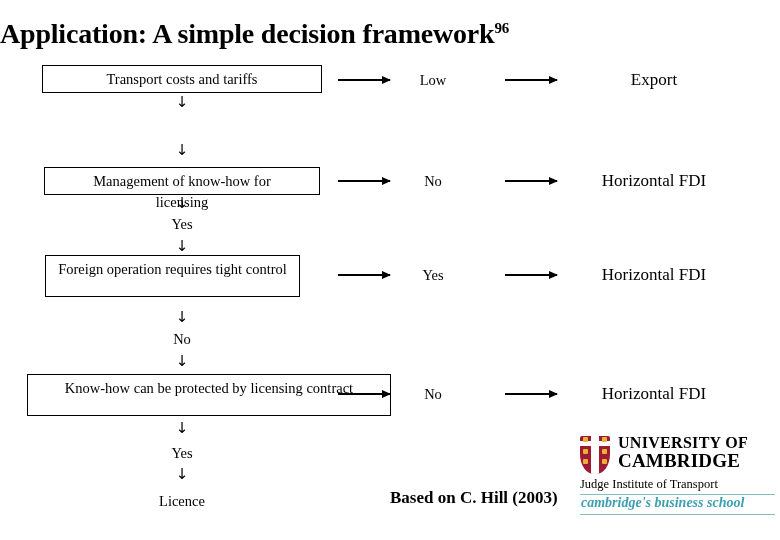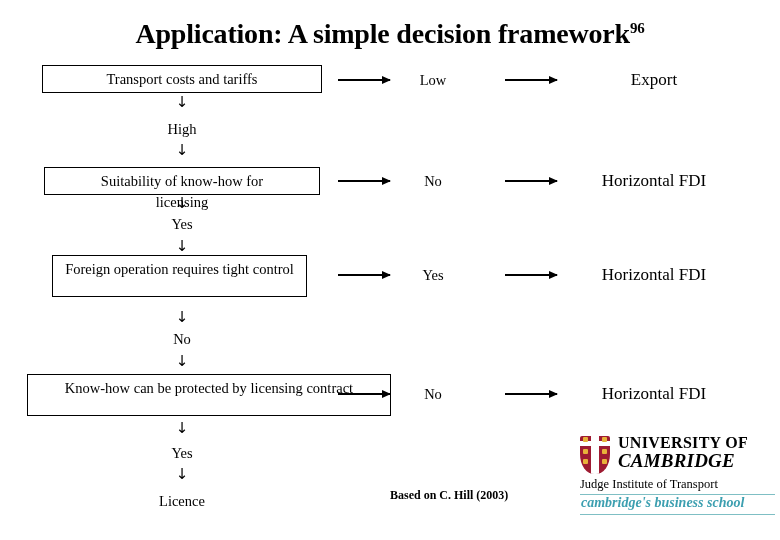--- a/index.html
+++ b/index.html
@@ -16,21 +16,20 @@
     font-family: "Liberation Serif", "DejaVu Serif", serif;
     color: #000000;
   }
 
   
   .title {
     position: absolute;
     left: 0;
     top: 18px;
     width: 780px;
-    text-align: center;
     font-size: 28px;
     font-weight: bold;
     letter-spacing: -0.2px;
     white-space: nowrap;
   }
   .title sup {
     font-size: 15px;
     font-weight: bold;
     vertical-align: super;
     line-height: 0;
@@ -42,21 +41,21 @@
     box-sizing: border-box;
     border: 1px solid #000000;
     background: transparent;
     text-align: center;
     font-size: 14.5px;
     line-height: 20px;
     padding-top: 3px;
   }
   .dbox.b1 { left: 42px;  top: 65px;  width: 280px; height: 28px; }
   .dbox.b2 { left: 44px;  top: 167px; width: 276px; height: 28px; }
-  .dbox.b3 { left: 52px;  top: 255px; width: 255px; height: 42px; }
+  .dbox.b3 { left: 45px;  top: 255px; width: 255px; height: 42px; }
   .dbox.b4 { left: 27px;  top: 374px; width: 364px; height: 42px; }
 
   
   .overflow-line {
     position: absolute;
     left: 44px;
     top: 192px;
     width: 276px;
     text-align: center;
     font-size: 14.5px;
@@ -117,21 +116,21 @@
     text-align: center;
     font-size: 17px;
     line-height: 20px;
   }
 
   
   .source {
     position: absolute;
     left: 390px;
     top: 488px;
-    font-size: 12px;
+    font-size: 17px;
     font-weight: bold;
     white-space: nowrap;
   }
 
   
   .logo {
     position: absolute;
     left: 577px;
     top: 436px;
     width: 200px;
@@ -194,21 +193,20 @@
   .logo-camb {
     position: absolute;
     left: 41px;
     top: 14px;
     font-size: 19px;
     font-weight: bold;
     letter-spacing: 0.2px;
     font-family: "Liberation Serif", serif;
     line-height: 22px;
     white-space: nowrap;
-    font-style: italic;
   }
   .logo-inst {
     position: absolute;
     left: 3px;
     top: 41px;
     font-size: 12.5px;
     font-family: "Liberation Serif", serif;
     white-space: nowrap;
   }
   .logo-rule {
@@ -241,29 +239,28 @@
 </style>
 </head>
 <body>
 
 <div id="slide">
 
   <div class="title"><span>Application: A simple decision framework</span><sup>96</sup></div>
 
   <div class="dbox b1">Transport costs and tariffs</div>
 
-  <div class="dbox b2">Suitability of know-how for</div>
+  <div class="dbox b2">Management of know-how for</div>
   <div class="overflow-line">licensing</div>
 
   <div class="dbox b3">Foreign operation requires tight control</div>
 
   <div class="dbox b4">Know-how can be protected by licensing contract</div>
 
   <div class="varrow" style="left:122px; top:95px;">↓</div>
-  <div class="vlabel" style="left:122px; top:121px;">High</div>
   <div class="varrow" style="left:122px; top:143px;">↓</div>
 
   <div class="varrow" style="left:122px; top:196px;">↓</div>
   <div class="vlabel" style="left:122px; top:216px;">Yes</div>
   <div class="varrow" style="left:122px; top:239px;">↓</div>
 
   <div class="varrow" style="left:122px; top:310px;">↓</div>
   <div class="vlabel" style="left:122px; top:331px;">No</div>
   <div class="varrow" style="left:122px; top:354px;">↓</div>
 

